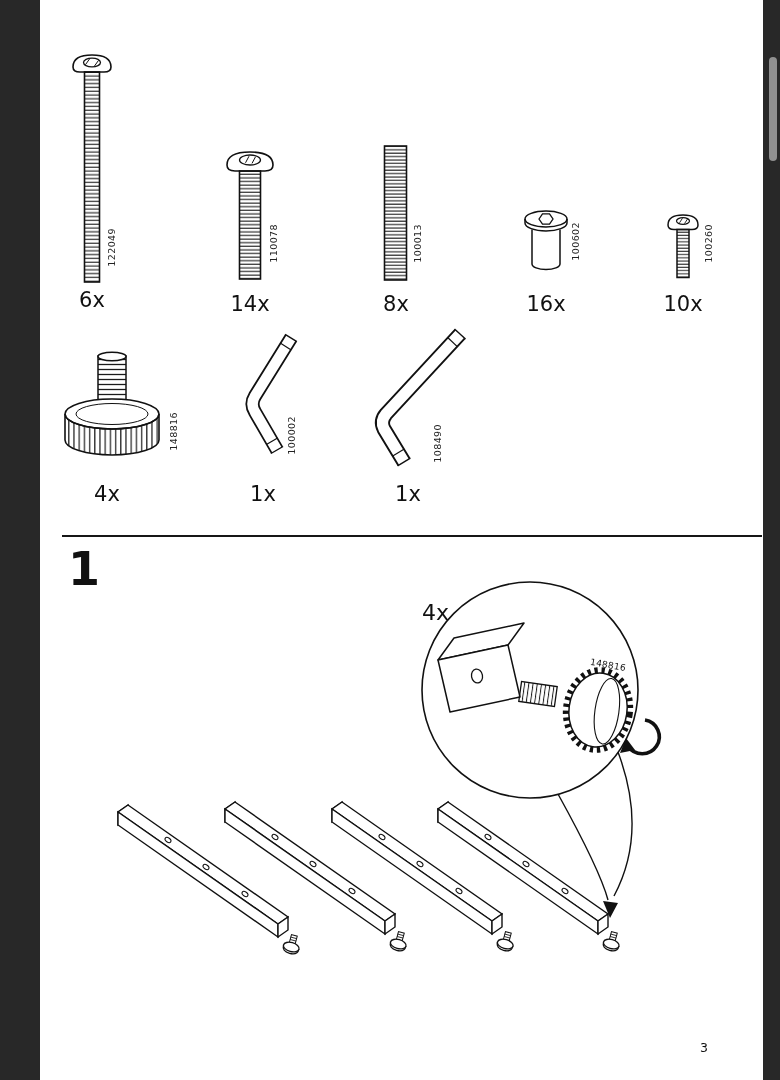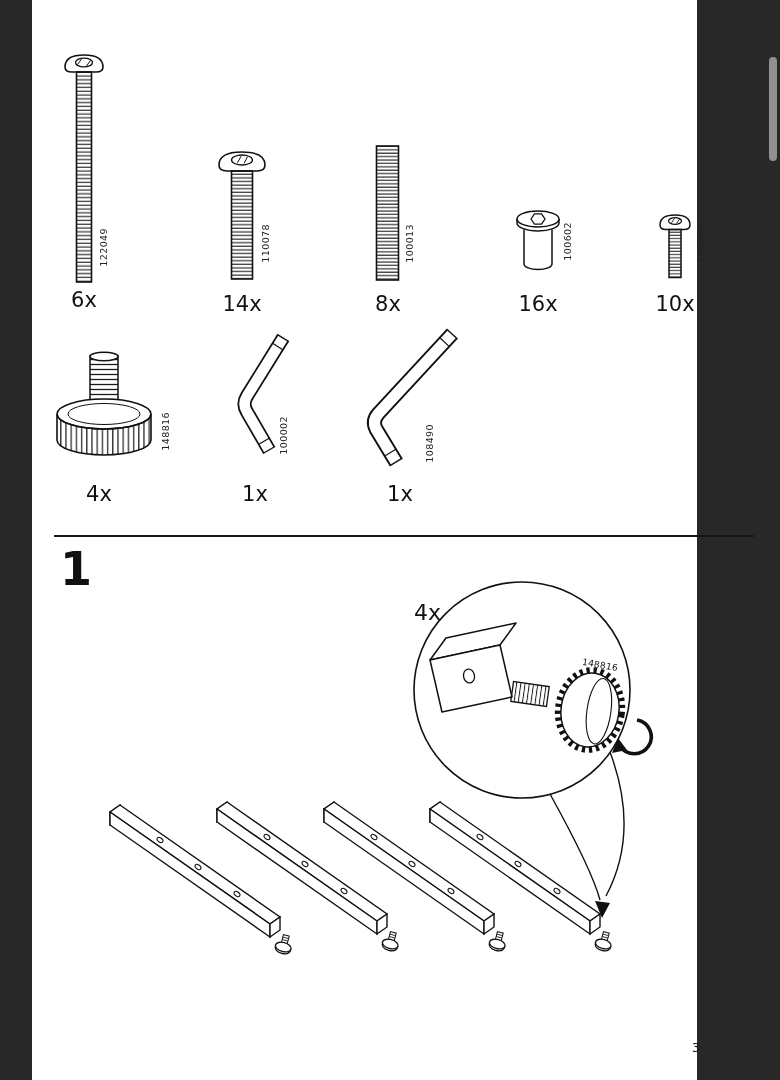--- a/index.html
+++ b/index.html
@@ -3,21 +3,21 @@
 <meta charset="utf-8">
 <style>
   *{margin:0;padding:0;box-sizing:border-box}
   html,body{width:780px;height:1080px}
   body{
     background:var(--frame,#282828);
     position:relative;overflow:hidden;
     font-family:"DejaVu Sans","Liberation Sans",sans-serif;
     color:var(--ink,#111);
   }
-  .page{position:absolute;left:32px;top:0;width:665px;height:1080px;background:var(--page,#ffffff)}
+  .page{position:absolute;left:40px;top:0;width:723px;height:1080px;background:var(--page,#ffffff)}
   svg.part,svg.stepfig{position:absolute;display:block}
   .plabel{
     position:absolute;font-size:9.5px;color:#222;letter-spacing:.4px;
     writing-mode:vertical-rl;transform:rotate(180deg);white-space:nowrap;
   }
   .qty{position:absolute;font-size:21px;text-align:center;width:80px;color:#111}
   .divider{position:absolute;left:22px;top:535px;width:700px;height:2px;background:#161616}
   .stepnum{position:absolute;left:28px;top:546px;font-size:46px;font-weight:700;line-height:1}
   .callout-qty{position:absolute;left:382px;top:600px;font-size:22px}
   .callout-part{position:absolute;left:550px;top:660px;font-size:9px;transform:rotate(10deg);letter-spacing:.3px}

